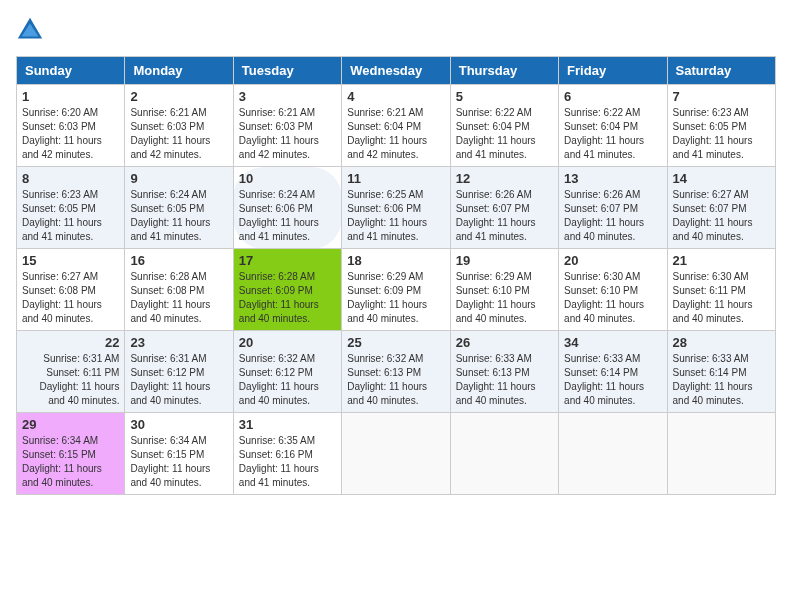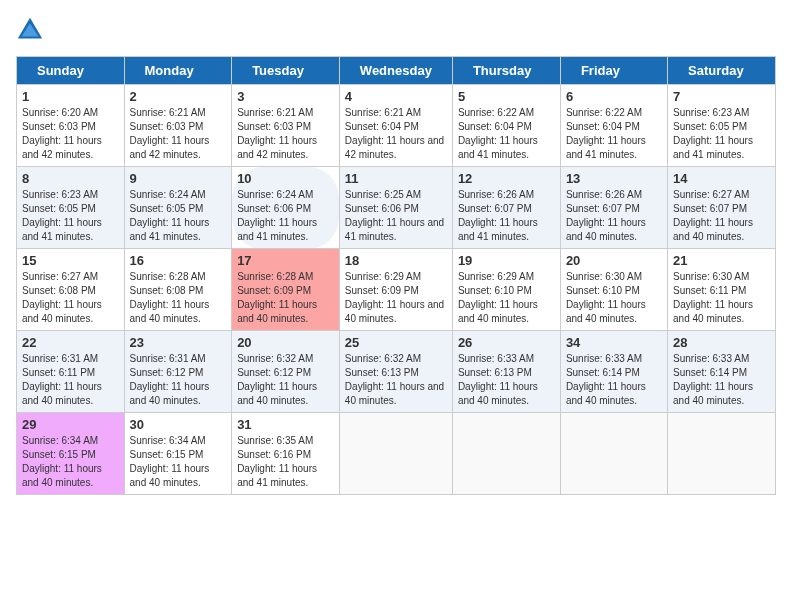--- a/index.html
+++ b/index.html
@@ -54,21 +54,21 @@
     }
     .calendar {
       width: 100%;
       border-collapse: collapse;
     }
     .calendar th {
       background-color: #1a6db5;
       color: white;
       font-size: 13px;
       font-weight: bold;
-      padding: 6px 20px;
+      padding: 6px 8px;
       text-align: left;
       border: 1px solid #ccc;
     }
     .calendar td {
       border: 1px solid #ccc;
       vertical-align: top;
       padding: 4px 5px;
       font-size: 10.5px;
       color: #333;
       width: calc(100% / 7);
@@ -190,21 +190,21 @@
       </tr>
       <tr>
         <td style="background-color: rgb(255, 255, 255);">
         <span class="day-num">15</span>
         <span class="day-info">Sunrise: 6:27 AM<br>Sunset: 6:08 PM<br>Daylight: 11 hours and 40 minutes.</span>
       </td>
         <td style="background-color: rgb(255, 255, 255);">
         <span class="day-num">16</span>
         <span class="day-info">Sunrise: 6:28 AM<br>Sunset: 6:08 PM<br>Daylight: 11 hours and 40 minutes.</span>
       </td>
-        <td style="background-color: #fca5a5; margin-left: 36px;">
+        <td style="background-color: #84cc16; margin-left: 36px;">
         <span class="day-num">17</span>
         <span class="day-info">Sunrise: 6:28 AM<br>Sunset: 6:09 PM<br>Daylight: 11 hours and 40 minutes.</span>
       </td>
         <td style="background-color: rgb(255, 255, 255);">
         <span class="day-num">18</span>
         <span class="day-info">Sunrise: 6:29 AM<br>Sunset: 6:09 PM<br>Daylight: 11 hours and 40 minutes.</span>
       </td>
         <td style="background-color: rgb(255, 255, 255);">
         <span class="day-num">19</span>
         <span class="day-info">Sunrise: 6:29 AM<br>Sunset: 6:10 PM<br>Daylight: 11 hours and 40 minutes.</span>
@@ -212,21 +212,21 @@
         <td style="background-color: rgb(255, 255, 255);">
         <span class="day-num">20</span>
         <span class="day-info">Sunrise: 6:30 AM<br>Sunset: 6:10 PM<br>Daylight: 11 hours and 40 minutes.</span>
       </td>
         <td style="background-color: rgb(255, 255, 255);">
         <span class="day-num">21</span>
         <span class="day-info">Sunrise: 6:30 AM<br>Sunset: 6:11 PM<br>Daylight: 11 hours and 40 minutes.</span>
       </td>
       </tr>
       <tr>
-        <td style="background-color: rgb(238, 242, 249);">
+        <td style="background-color: rgb(238, 242, 249); text-align: right;">
         <span class="day-num">22</span>
         <span class="day-info">Sunrise: 6:31 AM<br>Sunset: 6:11 PM<br>Daylight: 11 hours and 40 minutes.</span>
       </td>
         <td style="background-color: rgb(238, 242, 249);">
         <span class="day-num">23</span>
         <span class="day-info">Sunrise: 6:31 AM<br>Sunset: 6:12 PM<br>Daylight: 11 hours and 40 minutes.</span>
       </td>
         <td style="background-color: rgb(238, 242, 249);">
         <span class="day-num">20</span>
         <span class="day-info">Sunrise: 6:32 AM<br>Sunset: 6:12 PM<br>Daylight: 11 hours and 40 minutes.</span>

